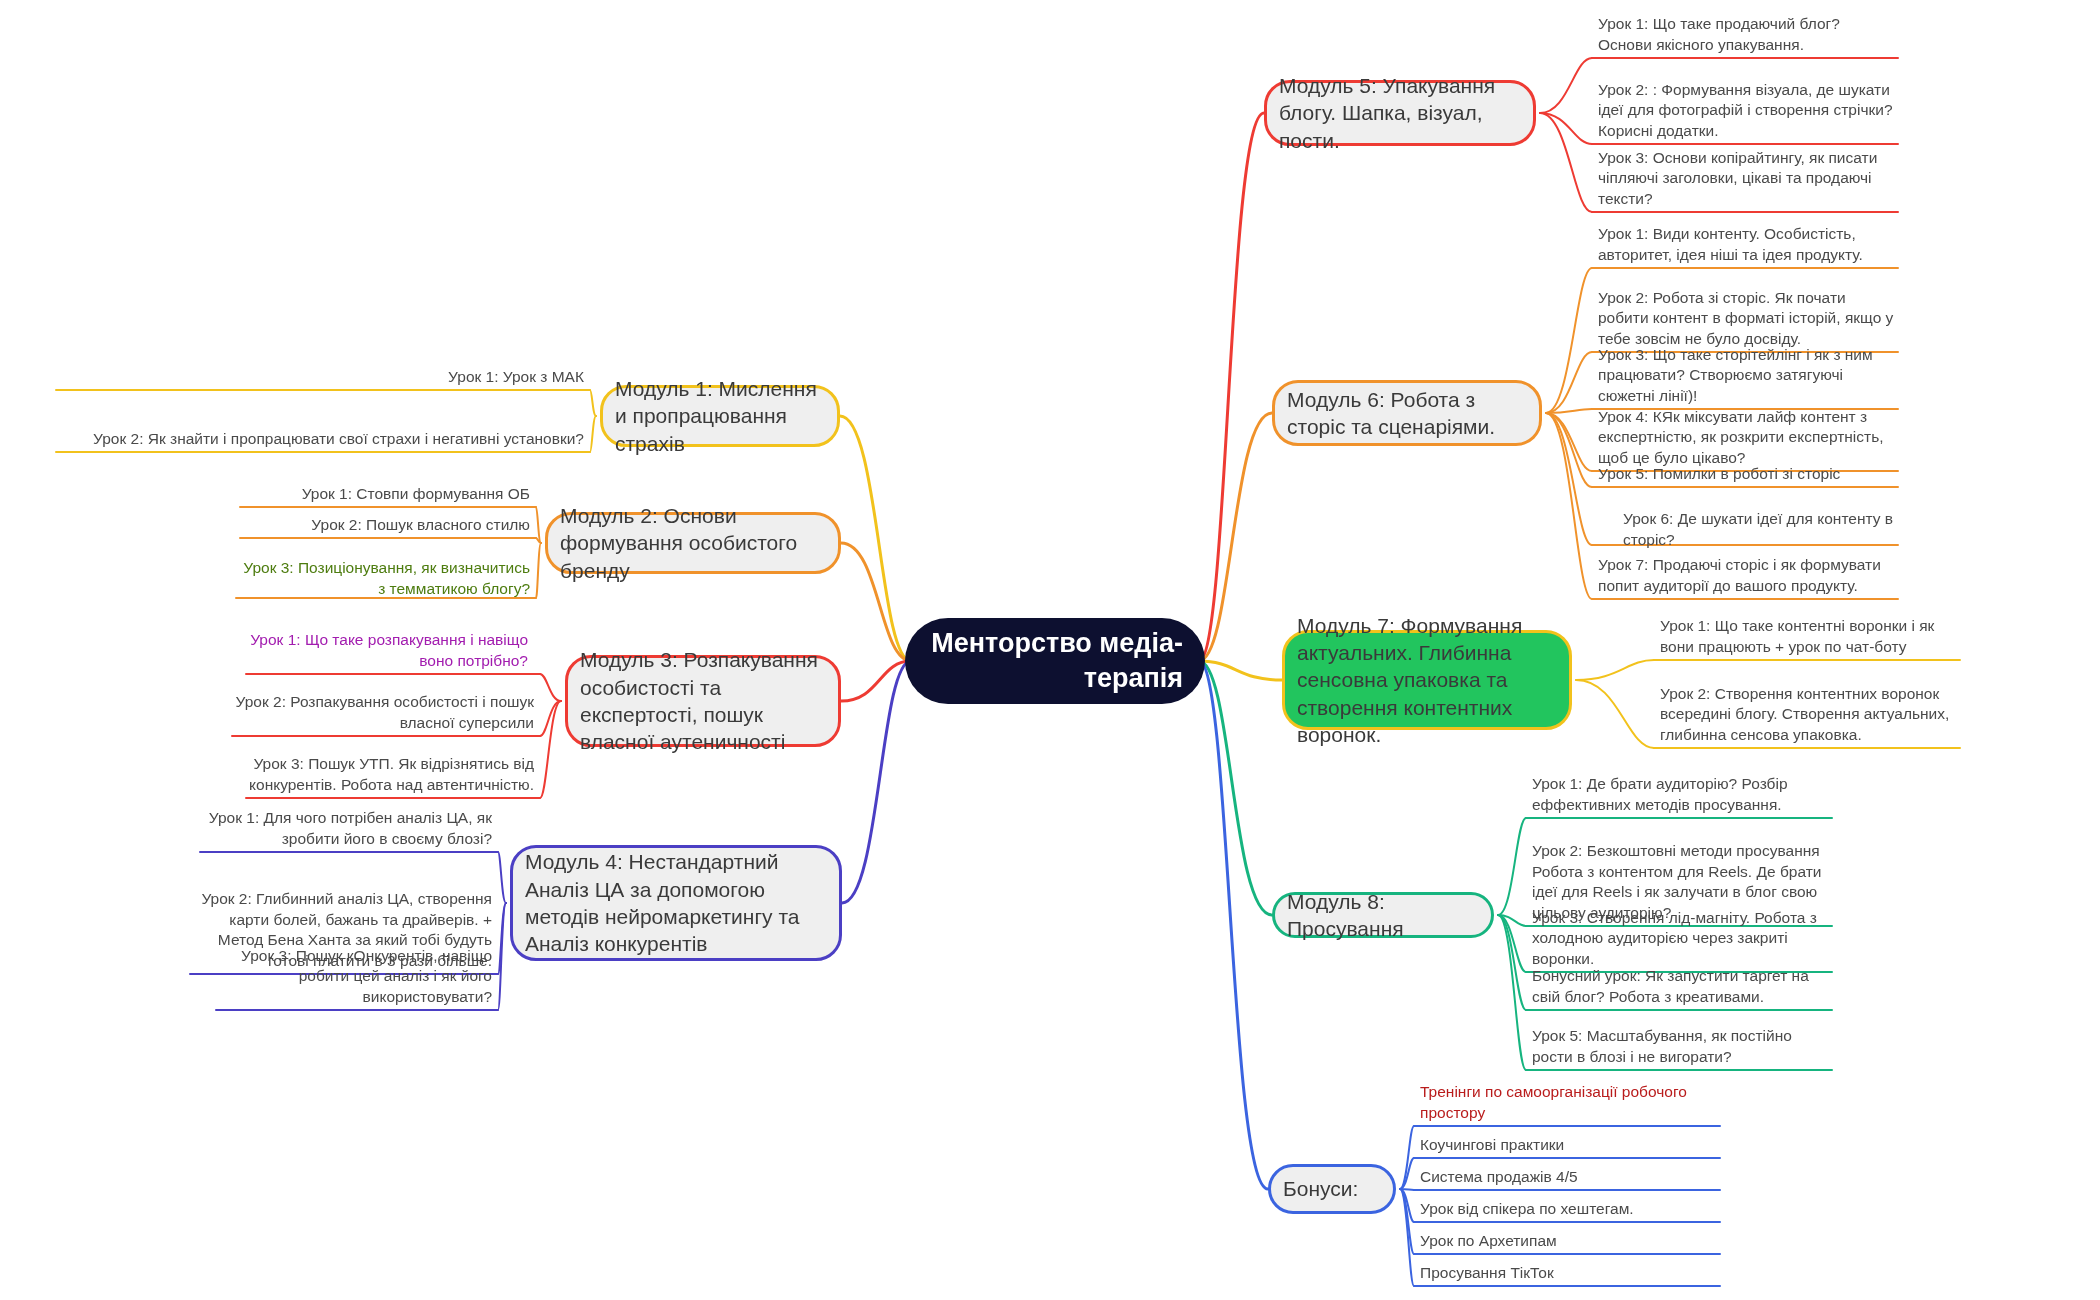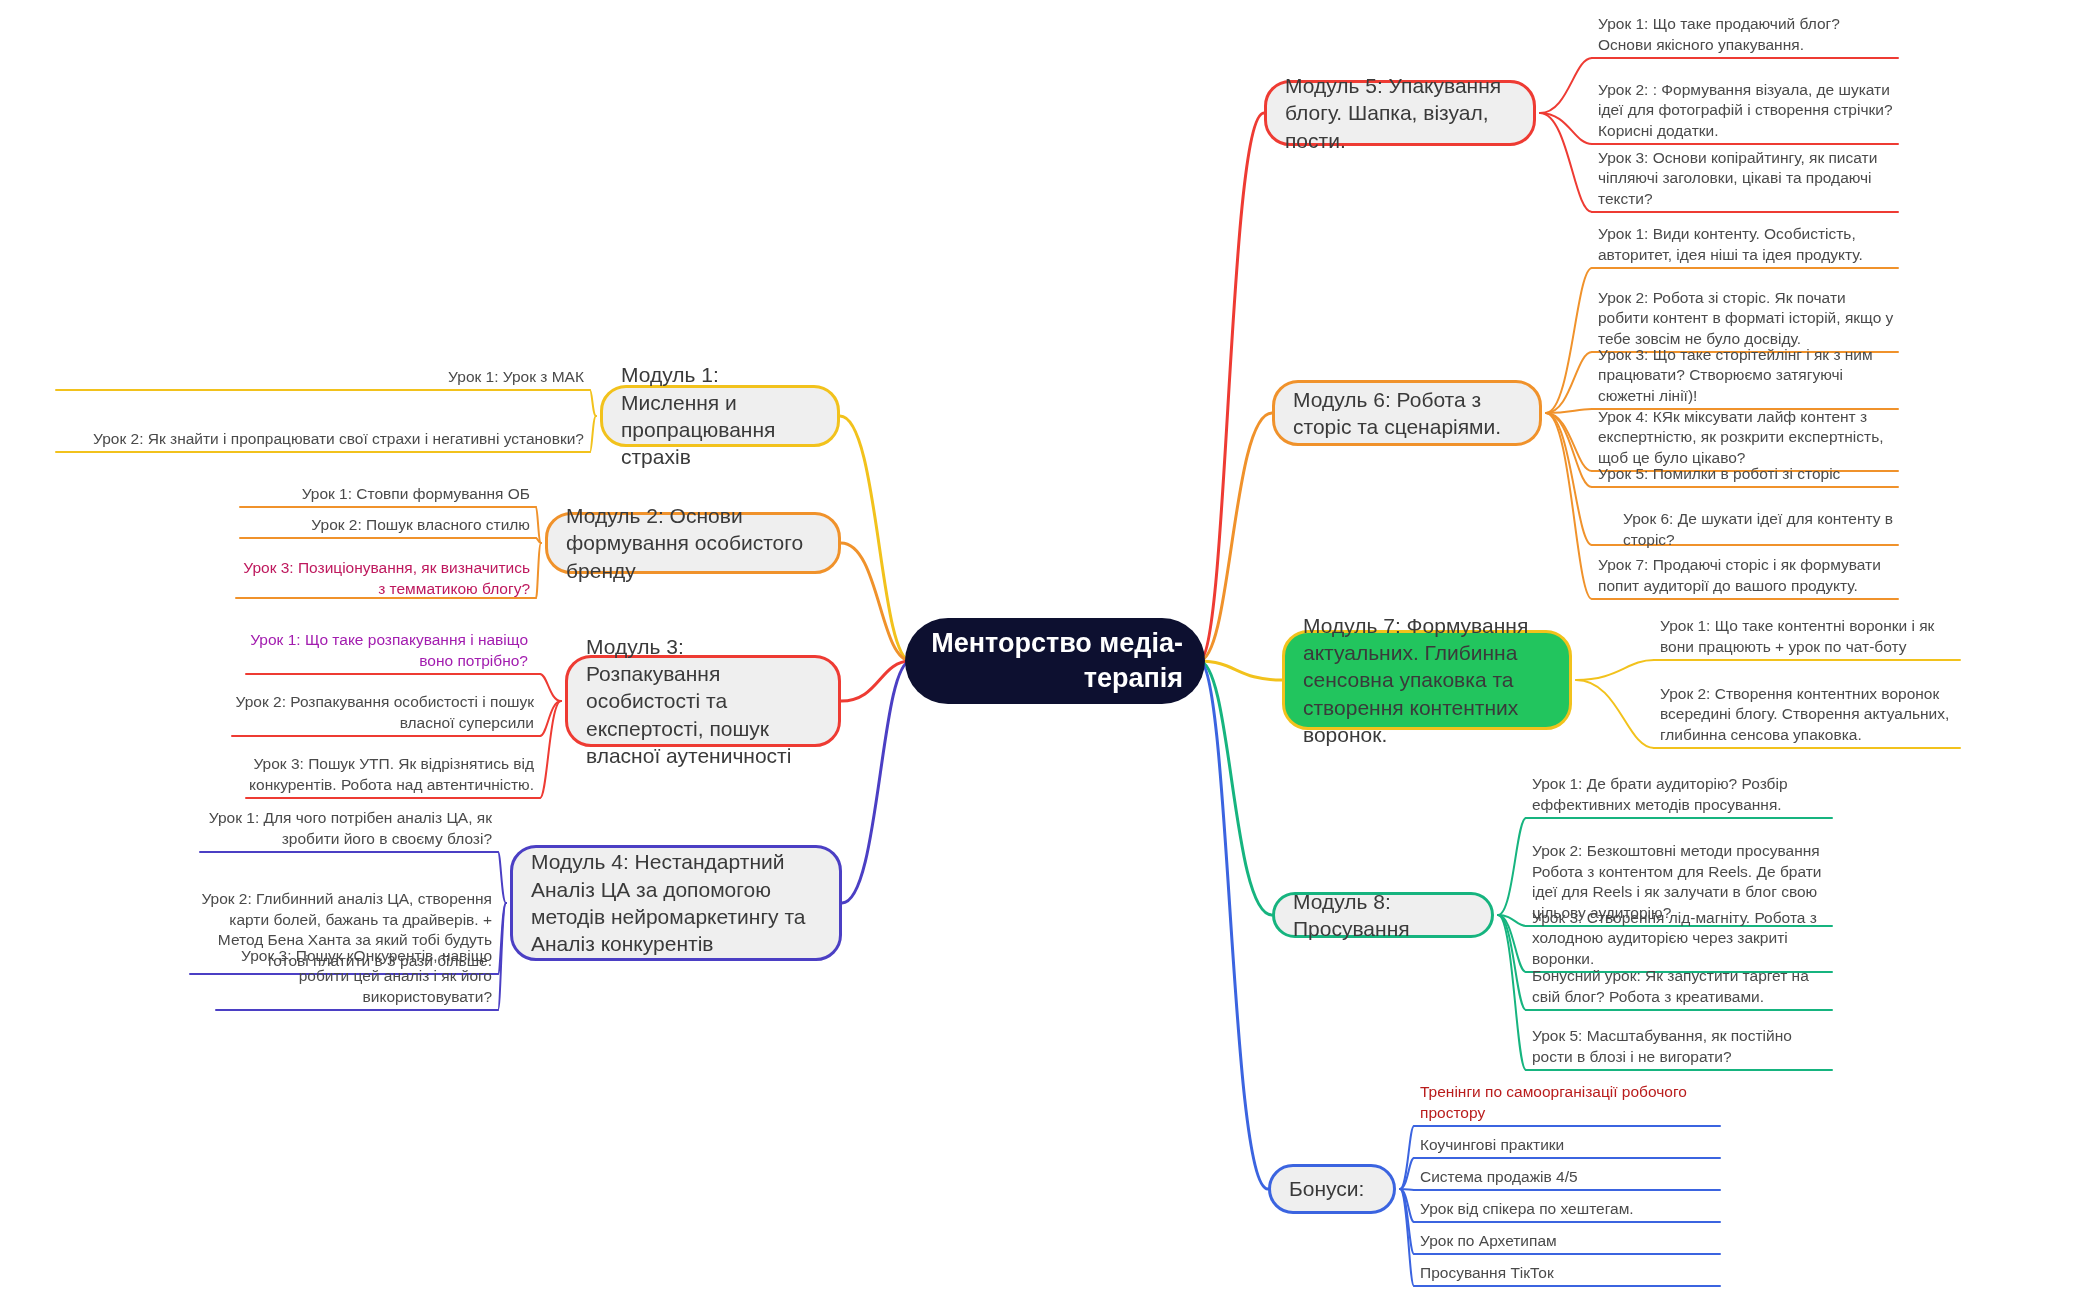--- a/index.html
+++ b/index.html
@@ -2,21 +2,21 @@
 <html><head>
 <meta charset="utf-8">
 <style>
   html,body{margin:0;padding:0;background:#ffffff;}
   body{font-family:"Liberation Sans","DejaVu Sans",sans-serif;}
   #canvas{position:relative;width:2100px;height:1300px;background:#fff;overflow:hidden;}
   #links{position:absolute;left:0;top:0;width:2100px;height:1300px;pointer-events:none;}
   .node{position:absolute;box-sizing:border-box;background:#efefef;border-style:solid;
         border-width:3px;border-radius:26px;display:flex;align-items:center;
         color:#3a3a3a;line-height:1.3;}
-  .node span{display:block;width:100%;padding:0 18px;}
+  .node span{display:block;width:100%;padding:0 12px;}
   .root{background:#0d1030;border:none;border-radius:46px;color:#ffffff;
         font-weight:bold;text-align:center;justify-content:center;}
   .root span{padding:0 22px;text-align:right;}
   .mod{font-size:21px;}
   .bonus-node{font-size:21px;}
   .leaf{position:absolute;box-sizing:border-box;color:#4a4a4a;font-size:15.5px;
         line-height:1.32;display:flex;align-items:flex-end;}
   .leaf span{display:block;width:100%;padding-bottom:3px;}
   .leaf.right span{text-align:left;}
   .leaf.left span{text-align:right;}
@@ -120,21 +120,21 @@
       </div>
       <div class="node mod" style="left: 545px; top: 512px; width: 296px; height: 62px; border-color: rgb(240, 146, 43); background: rgb(239, 239, 239); color: rgb(58, 58, 58);">
         <span>Модуль 2: Основи формування особистого бренду</span>
       </div>
       <div class="leaf ralign" style="left: 240px; top: 477px; width: 290px; height: 30px; color: rgb(74, 74, 74);">
         <span>Урок 1: Стовпи формування ОБ</span>
       </div>
       <div class="leaf ralign" style="left: 240px; top: 508px; width: 290px; height: 30px; color: rgb(74, 74, 74);">
         <span>Урок 2: Пошук власного стилю</span>
       </div>
-      <div class="leaf left" style="left: 236px; top: 538px; width: 294px; height: 64px; color: #be185d;">
+      <div class="leaf left" style="left: 236px; top: 538px; width: 294px; height: 64px; color: #4d7c0f;">
         <span>Урок 3: Позиціонування, як визначитись з темматикою блогу?</span>
       </div>
       <div class="node mod" style="left: 565px; top: 655px; width: 276px; height: 92px; border-color: rgb(238, 59, 51); background: rgb(239, 239, 239); color: rgb(58, 58, 58);">
         <span>Модуль 3: Розпакування особистості та експертості, пошук власної аутеничності</span>
       </div>
       <div class="leaf left" style="left: 240px; top: 612px; width: 288px; height: 62px; color: #a21caf;">
         <span>Урок 1: Що таке розпакування і навіщо воно потрібно?</span>
       </div>
       <div class="leaf left" style="left: 232px; top: 674px; width: 302px; height: 62px; color: rgb(74, 74, 74);">
         <span>Урок 2: Розпакування особистості і пошук власної суперсили</span>

